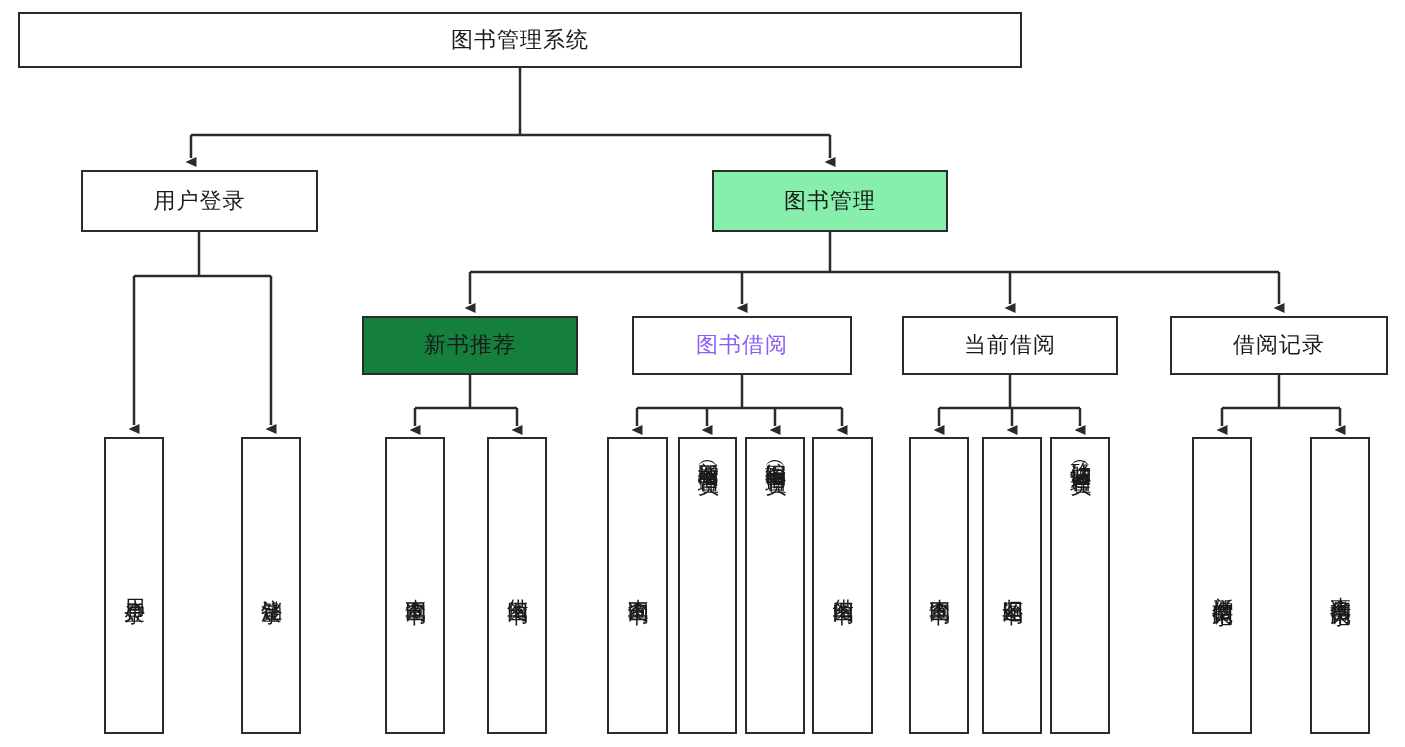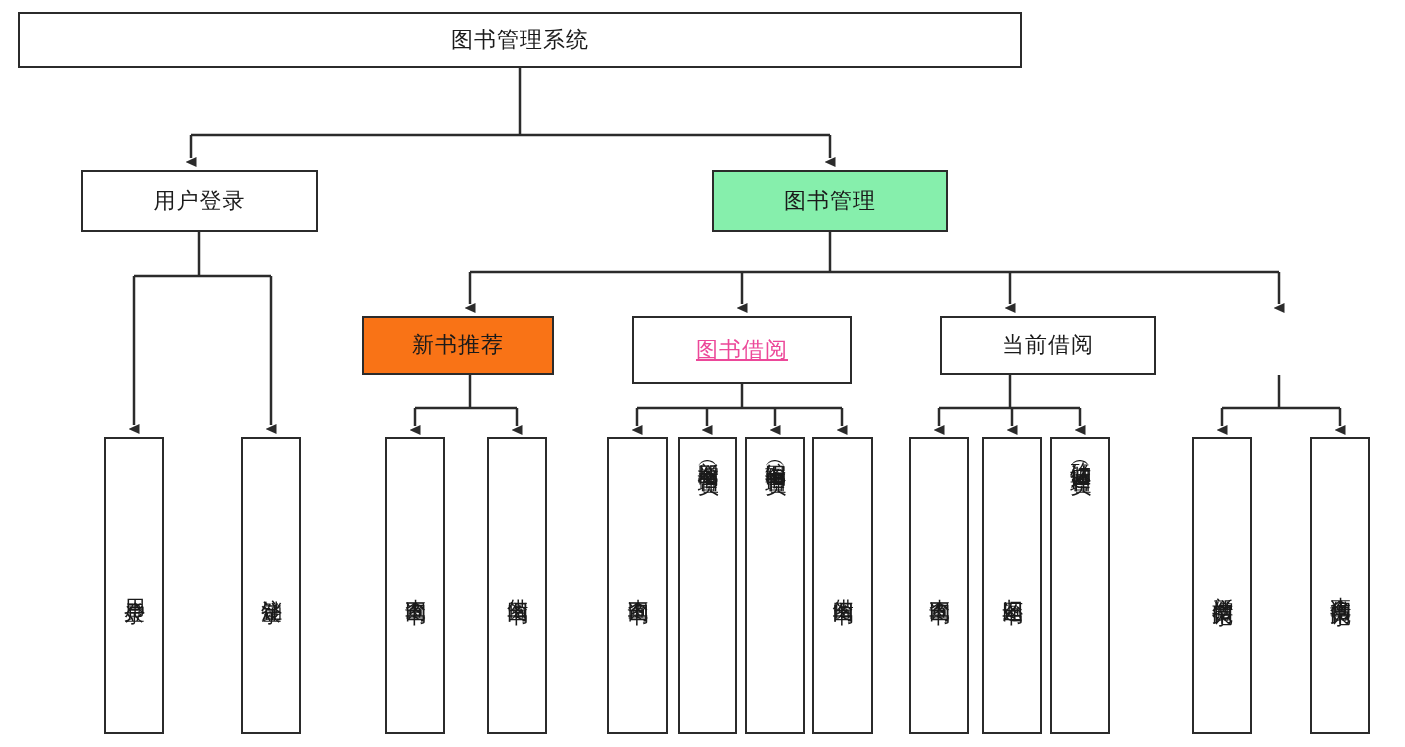--- a/index.html
+++ b/index.html
@@ -128,28 +128,31 @@
     <span class="node-label">图书管理系统</span>
   </div>
 
   <div class="node node-h" style="left: 81px; top: 170px; width: 237px; height: 62px; border-color: rgb(43, 43, 43); background: rgb(255, 255, 255); color: rgb(26, 26, 26);">
     <span class="node-label">用户登录</span>
   </div>
   <div class="node node-h" style="left: 712px; top: 170px; width: 236px; height: 62px; border-color: rgb(43, 43, 43); background: #86efac; color: rgb(26, 26, 26);">
     <span class="node-label">图书管理</span>
   </div>
 
-  <div class="node node-h" style="left: 362px; top: 316px; width: 192px; height: 59px; border-color: rgb(43, 43, 43); background: #f97316; color: rgb(26, 26, 26);">
+  <div class="node node-h" style="left: 362px; top: 316px; width: 216px; height: 59px; border-color: rgb(43, 43, 43); background: #15803d; color: rgb(26, 26, 26);">
     <span class="node-label">新书推荐</span>
   </div>
-  <div class="node node-h" style="left: 632px; top: 316px; width: 220px; height: 68px; border-color: rgb(43, 43, 43); background: rgb(255, 255, 255); color: #ec4899; text-decoration: underline;">
+  <div class="node node-h" style="left: 632px; top: 316px; width: 220px; height: 59px; border-color: rgb(43, 43, 43); background: rgb(255, 255, 255); color: #8b5cf6;">
     <span class="node-label">图书借阅</span>
   </div>
-  <div class="node node-h" style="left: 940px; top: 316px; width: 216px; height: 59px; border-color: rgb(43, 43, 43); background: rgb(255, 255, 255); color: rgb(26, 26, 26);">
+  <div class="node node-h" style="left: 902px; top: 316px; width: 216px; height: 59px; border-color: rgb(43, 43, 43); background: rgb(255, 255, 255); color: rgb(26, 26, 26);">
     <span class="node-label">当前借阅</span>
+  </div>
+  <div class="node node-h" style="left: 1170px; top: 316px; width: 218px; height: 59px; border-color: rgb(43, 43, 43); background: rgb(255, 255, 255); color: rgb(26, 26, 26);">
+    <span class="node-label">借阅记录</span>
   </div>
 
   <div class="node node-v v-center" style="left: 104px; top: 437px; width: 60px; height: 297px; border-color: rgb(43, 43, 43); background: rgb(255, 255, 255); color: rgb(26, 26, 26);">
     <span class="node-label">用户登录</span>
   </div>
   <div class="node node-v v-center" style="left: 241px; top: 437px; width: 60px; height: 297px; border-color: rgb(43, 43, 43); background: rgb(255, 255, 255); color: rgb(26, 26, 26);">
     <span class="node-label">注销登录</span>
   </div>
   <div class="node node-v v-center" style="left: 385px; top: 437px; width: 60px; height: 297px; border-color: rgb(43, 43, 43); background: rgb(255, 255, 255); color: rgb(26, 26, 26);">
     <span class="node-label">查询图书</span>

